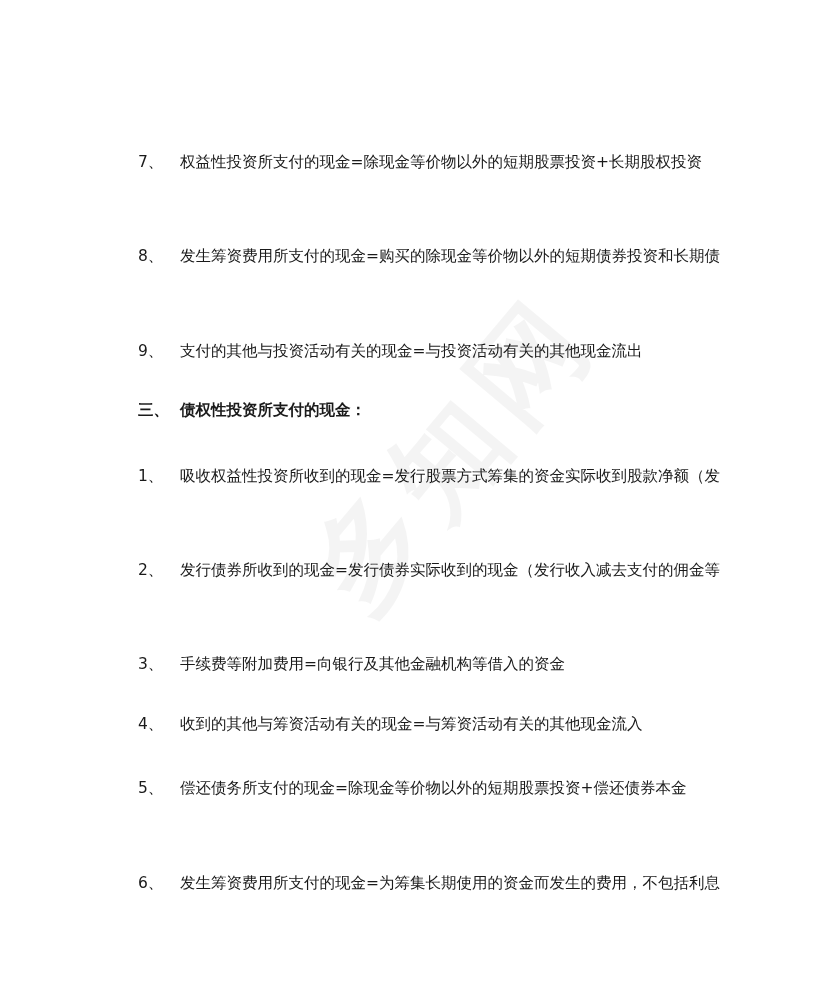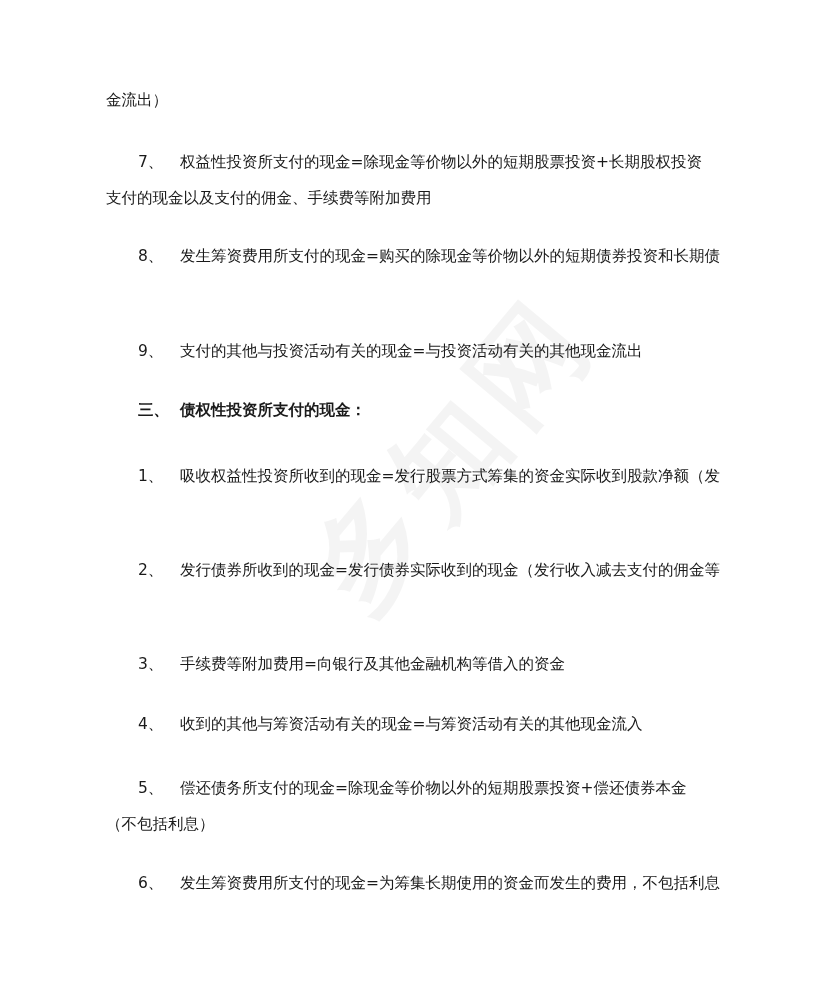--- a/index.html
+++ b/index.html
@@ -52,30 +52,24 @@
       letter-spacing: 12px;
       pointer-events: none;
     }
   </style>
 </head>
 <body>
 
 <div class="page">
   <div class="watermark">多知网</div>
 
-  <div class="line" style="top:90px">
-    <span>金流出）</span>
-  </div>
 
   <div class="line" style="top:152px">
     <span class="num">7、</span>
     <span class="txt">权益性投资所支付的现金=除现金等价物以外的短期股票投资+长期股权投资</span>
-  </div>
-  <div class="line" style="top:188px">
-    <span>支付的现金以及支付的佣金、手续费等附加费用</span>
   </div>
 
   <div class="line" style="top:246px">
     <span class="num">8、</span>
     <span class="txt">发生筹资费用所支付的现金=购买的除现金等价物以外的短期债券投资和长期债</span>
   </div>
 
   <div class="line" style="top:341px">
     <span class="num">9、</span>
     <span class="txt">支付的其他与投资活动有关的现金=与投资活动有关的其他现金流出</span>
@@ -103,21 +97,18 @@
 
   <div class="line" style="top:714px">
     <span class="num">4、</span>
     <span class="txt">收到的其他与筹资活动有关的现金=与筹资活动有关的其他现金流入</span>
   </div>
 
   <div class="line" style="top:778px">
     <span class="num">5、</span>
     <span class="txt">偿还债务所支付的现金=除现金等价物以外的短期股票投资+偿还债券本金</span>
   </div>
-  <div class="line" style="top:814px">
-    <span>（不包括利息）</span>
-  </div>
 
   <div class="line" style="top:873px">
     <span class="num">6、</span>
     <span class="txt">发生筹资费用所支付的现金=为筹集长期使用的资金而发生的费用，不包括利息</span>
   </div>
 </div>
 
 </body></html>

